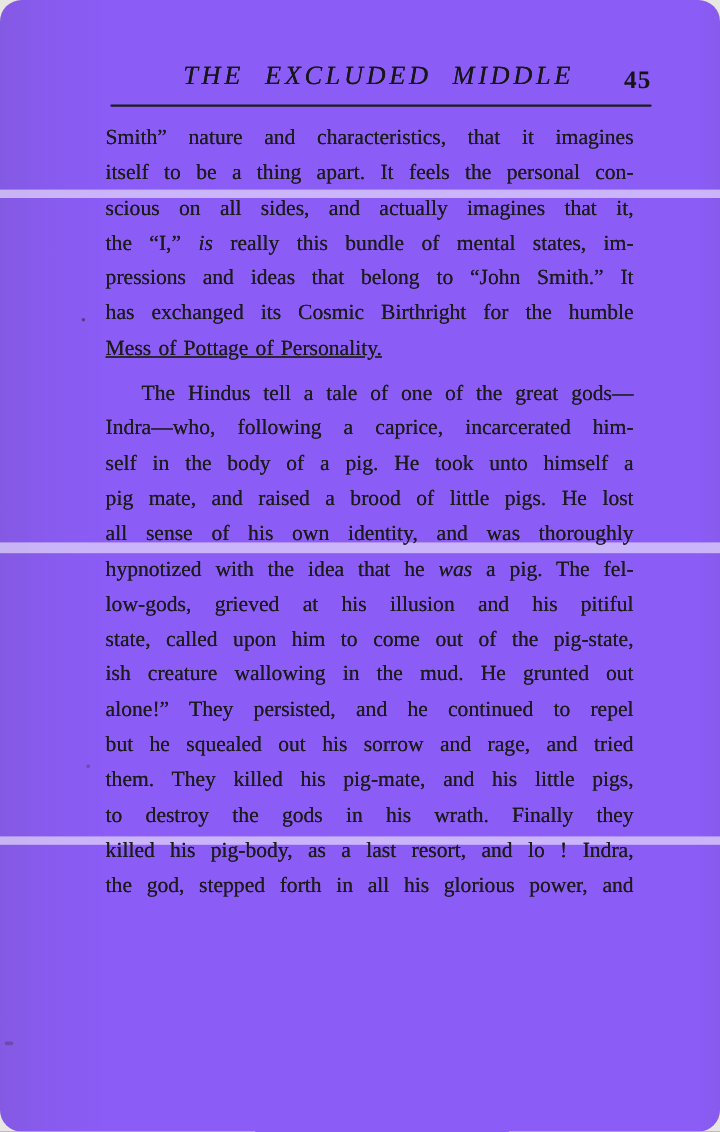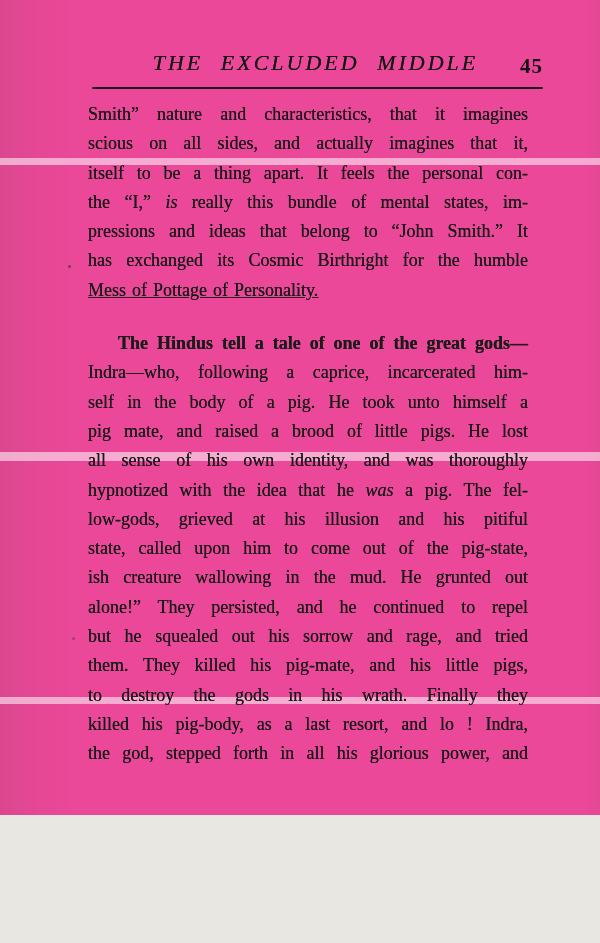--- a/index.html
+++ b/index.html
@@ -3,24 +3,25 @@
 <meta charset="utf-8">
 <style>
   html, body { margin: 0; padding: 0; }
   body {
     font-family: "Liberation Serif", "DejaVu Serif", serif;
     background: #e9e7e2;
   }
   .page {
     position: relative;
     width: 600px;
-    height: 815px;
-    background: #ec4899;
+    height: 943px;
+    background: #8b5cf6;
     overflow: hidden;
     color: #1b1b1b;
+    border-radius: 18px;
   }
   
   .gutter-shadow {
     position: absolute;
     left: 0; top: 0; bottom: 0;
     width: 90px;
     background: linear-gradient(to right,
       rgba(70,65,58,0.10) 0%,
       rgba(70,65,58,0.04) 45%,
       rgba(70,65,58,0.0) 100%);
@@ -86,21 +87,21 @@
     text-shadow: 0 0 0.5px #1b1b1b;
     word-spacing: 1.5px;
   }
   .line {
     text-align: justify;
     text-align-last: justify;
     white-space: normal;
   }
   .line.para-end { text-align-last: left; text-decoration: underline; }
   .line.indent { text-indent: 30px; }
-  .line.para-start { margin-top: 24px; font-weight: bold; }
+  .line.para-start { margin-top: 8px; }
   .line i { font-style: italic; }
 
   
   .speck { position: absolute; background: rgba(40,38,34,0.55); border-radius: 50%; pointer-events: none; }
   .speck.a { left: 68px; top: 265px; width: 3px; height: 3px; }
   .speck.b { left: 72px; top: 637px; width: 3px; height: 3px; opacity: .6; }
   .speck.c { left: 4px; top: 868px; width: 7px; height: 3px; border-radius: 2px; opacity: .5; }
 </style>
 </head>
 <body>
@@ -115,22 +116,22 @@
 
   <header class="running-header">
     <span class="running-title">THE EXCLUDED MIDDLE</span>
     <span class="page-number">45</span>
   </header>
 
   <div class="header-rule"></div>
 
   <main class="textblock">
       <div class="line">Smith” nature and characteristics, that it imagines</div>
+      <div class="line">itself to be a thing apart.  It feels the personal con-</div>
       <div class="line">scious on all sides, and actually imagines that it,</div>
-      <div class="line">itself to be a thing apart.  It feels the personal con-</div>
       <div class="line">the “I,” <i>is</i> really this bundle of mental states, im-</div>
       <div class="line">pressions and ideas that belong to “John Smith.”  It</div>
       <div class="line">has exchanged its Cosmic Birthright for the humble</div>
       <div class="line para-end">Mess of Pottage of Personality.</div>
       <div class="line indent para-start">The Hindus tell a tale of one of the great gods—</div>
       <div class="line">Indra—who, following a caprice, incarcerated him-</div>
       <div class="line">self in the body of a pig.  He took unto himself a</div>
       <div class="line">pig mate, and raised a brood of little pigs.  He lost</div>
       <div class="line">all sense of his own identity, and was thoroughly</div>
       <div class="line">hypnotized with the idea that he <i>was</i> a pig.  The fel-</div>

